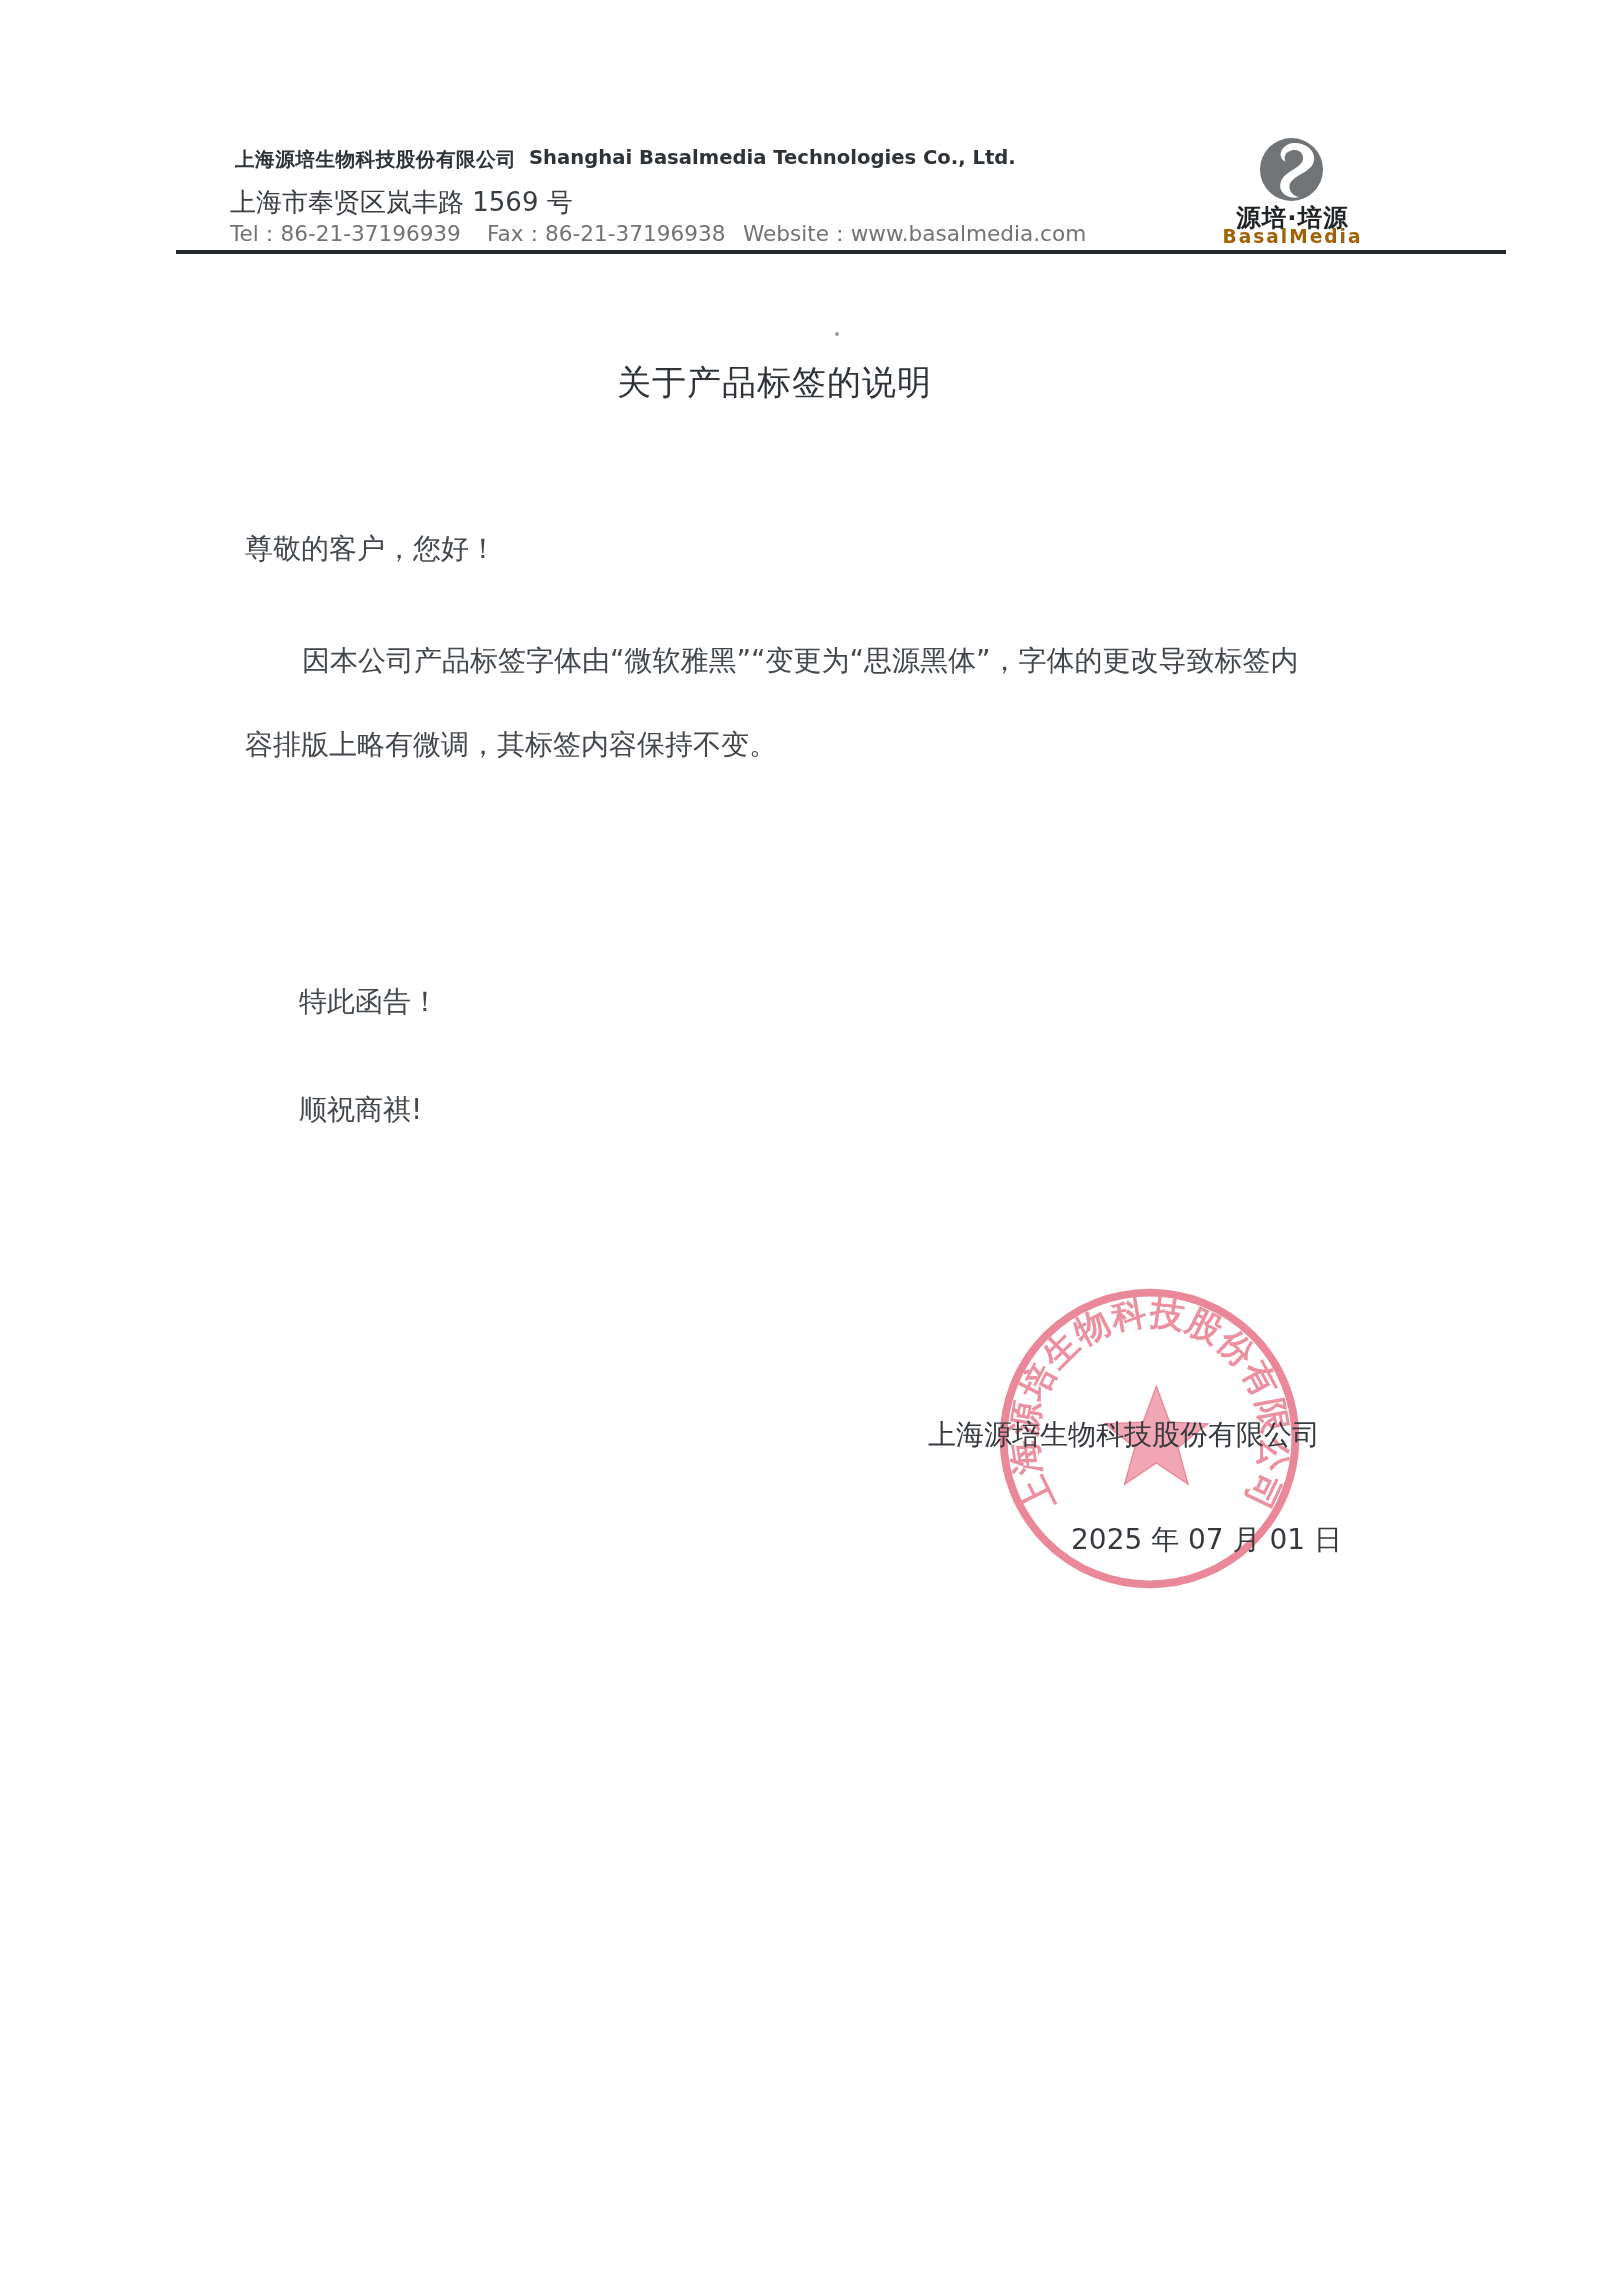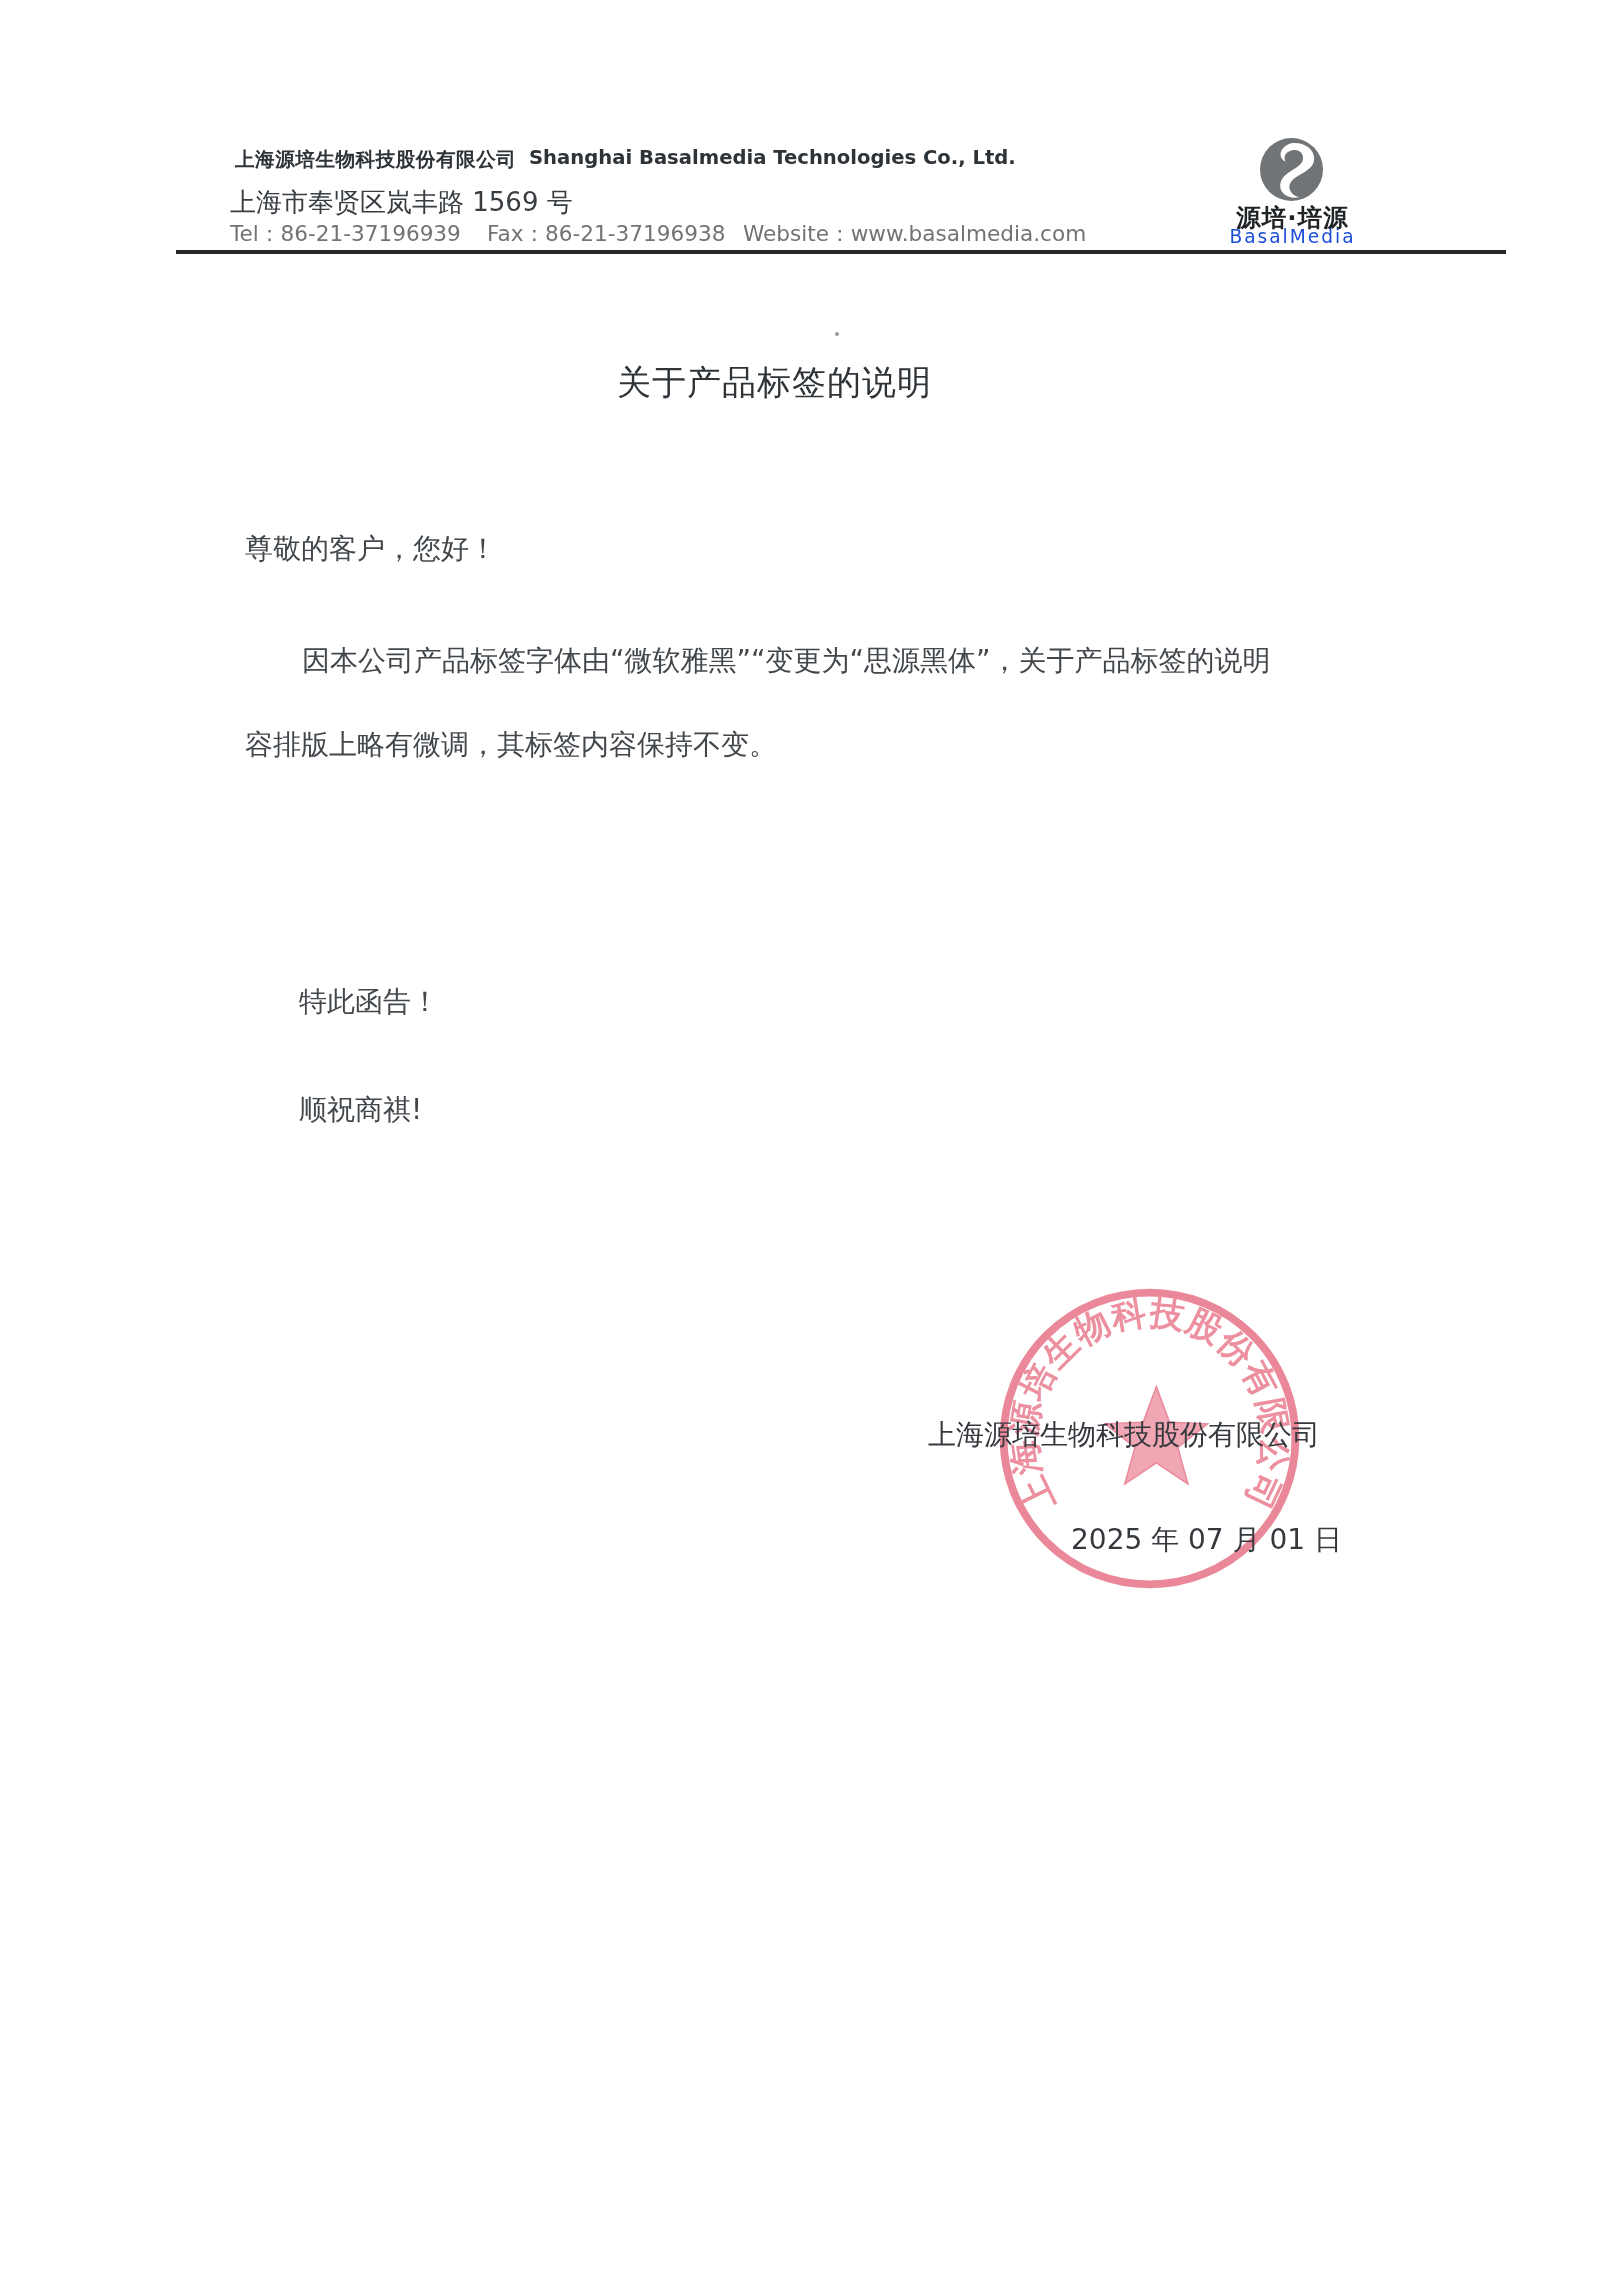--- a/index.html
+++ b/index.html
@@ -25,21 +25,21 @@
   .hdr-tel{left:230px;}
   .hdr-fax{left:487px;}
   .hdr-web{left:743px;}
   .hdr-rule{left:176px;top:250px;width:1330px;height:3.9px;background:#26292c;}
 
   
   .logo-svg{left:1259px;top:137px;}
   .logo-cn{left:1219px;top:201px;width:147px;text-align:center;
            font-size:24.5px;font-weight:bold;color:#202326;letter-spacing:1px;}
   .logo-en{left:1219px;top:226px;width:147px;text-align:center;
-           font-size:18.6px;font-weight:normal;color:#1d4ed8;letter-spacing:2px;}
+           font-size:18.6px;font-weight:bold;color:#a16207;letter-spacing:2px;}
 
   
   .doc-title{left:0;top:360px;width:1549px;text-align:center;
              font-size:34px;font-weight:normal;color:#2e3338;letter-spacing:1px;}
   .body-text{font-size:28px;color:#42474c;}
   .salutation{left:245px;top:530px;}
   .para1-l1{left:302px;top:642px;}
   .para1-l2{left:245px;top:726px;}
   .apology{left:299px;top:847px;}
   .notice{left:299px;top:983px;}
@@ -87,21 +87,21 @@
   </svg>
   <div class="abs logo-cn">源培·培源</div>
   <div class="abs logo-en">BasalMedia</div>
 
   <div class="abs doc-title">关于产品标签的说明</div>
 
   <div class="abs speck"></div>
 
   <div class="abs body-text salutation">尊敬的客户，您好！</div>
 
-  <div class="abs body-text para1-l1">因本公司产品标签字体由“微软雅黑”“变更为“思源黑体”，关于产品标签的说明</div>
+  <div class="abs body-text para1-l1">因本公司产品标签字体由“微软雅黑”“变更为“思源黑体”，字体的更改导致标签内</div>
   <div class="abs body-text para1-l2">容排版上略有微调，其标签内容保持不变。</div>
 
 
   <div class="abs body-text notice">特此函告！</div>
 
   <div class="abs body-text wishes">顺祝商祺!</div>
 
   <svg class="abs stamp" width="333" height="333" viewBox="0 0 340 340" aria-hidden="true">
     <defs>
       <path id="seal-ring-path" d="M 75 236.6 A 116 116 0 1 1 265 236.6" fill="none"></path>

